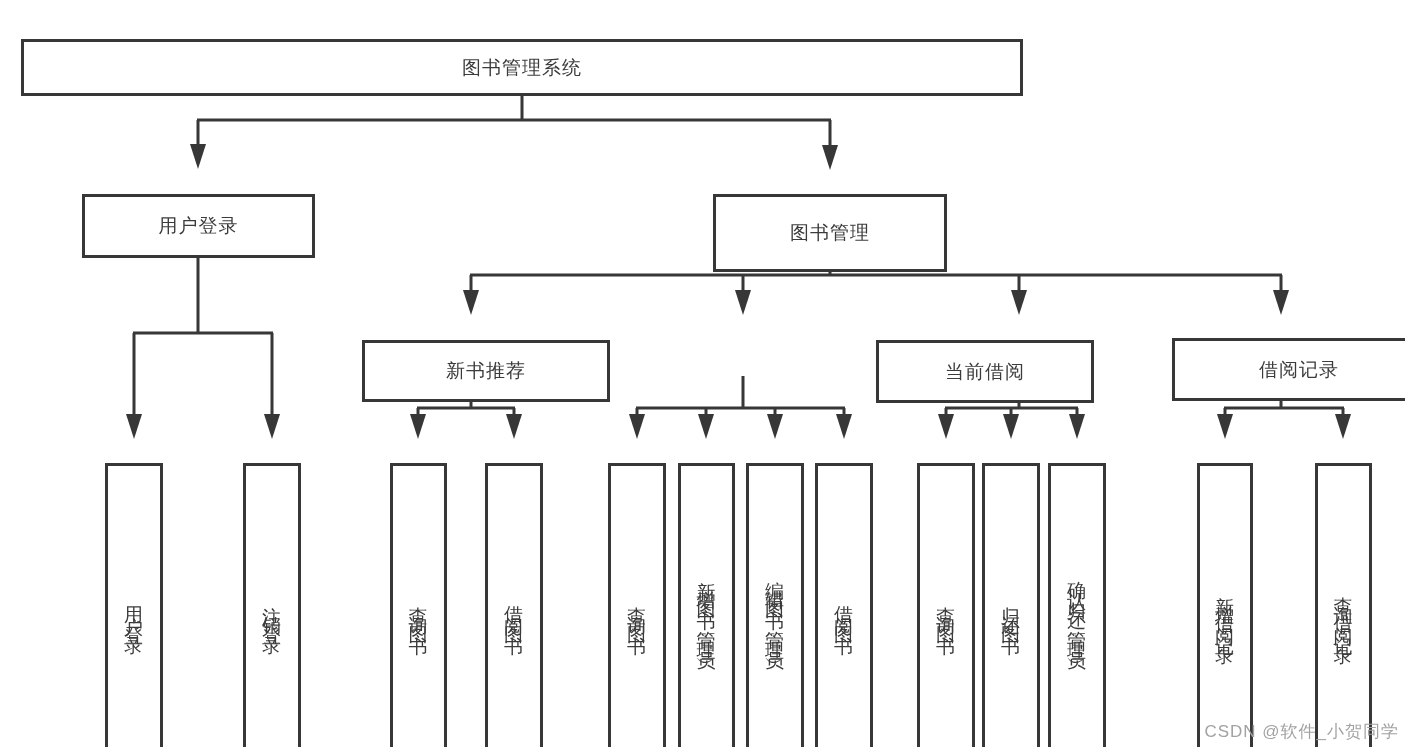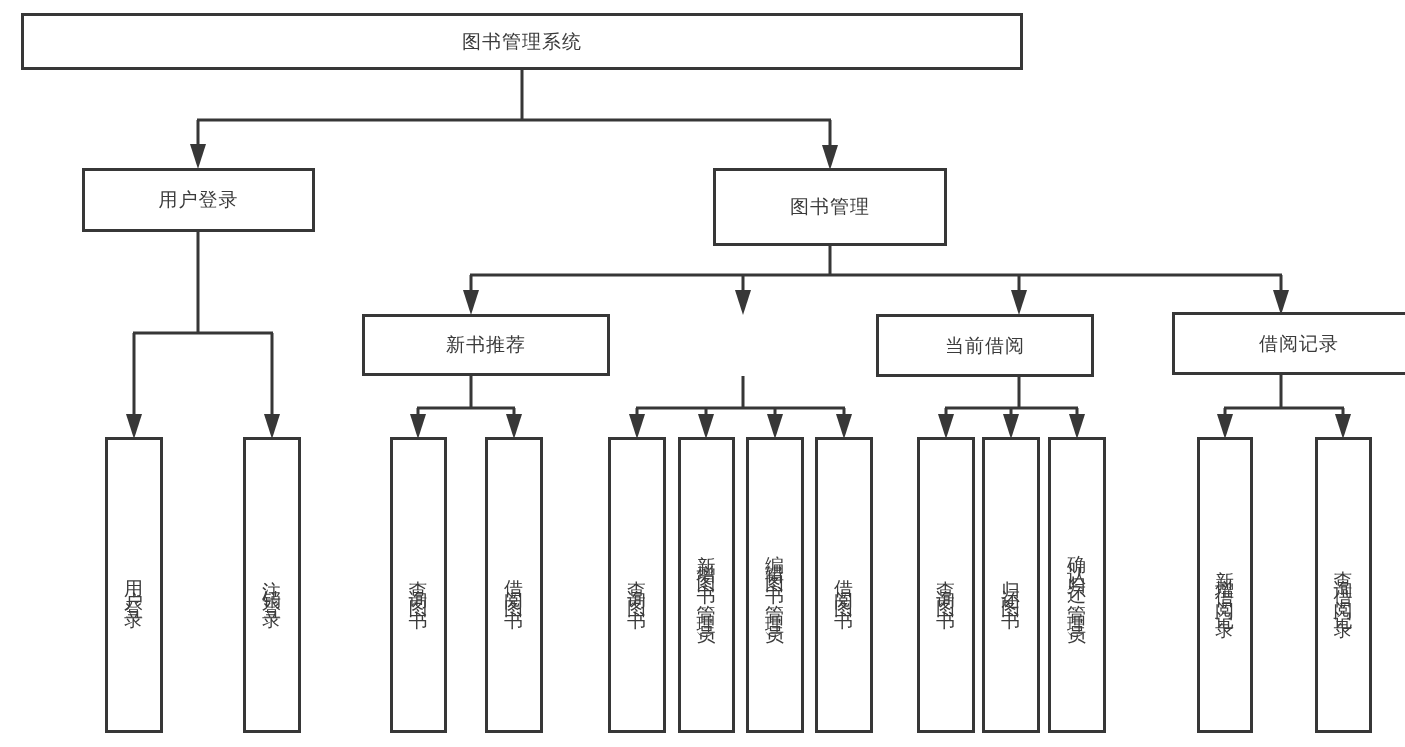--- a/index.html
+++ b/index.html
@@ -16,20 +16,21 @@
     box-sizing:border-box;
     border:3px solid #373737;
     background:#ffffff;
     color:#3b3b3b;
     display:flex;
     align-items:center;
     justify-content:center;
     font-size:19px;
     letter-spacing:1px;
     z-index:2;
+    margin-top:26px;
   }
   .node.leaf{
     writing-mode:vertical-rl;
     text-orientation:mixed;
     letter-spacing:10px;
     font-size:19px;
     line-height:1;
   }
   .watermark{
     position:absolute;
@@ -123,13 +124,14 @@
   <div class="node leaf" style="left:746px;top:437px;width:58px;height:296px">编辑图书（管理员）</div>
   <div class="node leaf" style="left:815px;top:437px;width:58px;height:296px">借阅图书</div>
 
   <div class="node leaf" style="left:917px;top:437px;width:58px;height:296px">查询图书</div>
   <div class="node leaf" style="left:982px;top:437px;width:58px;height:296px">归还图书</div>
   <div class="node leaf" style="left:1048px;top:437px;width:58px;height:296px">确认归还（管理员）</div>
 
   <div class="node leaf" style="left:1197px;top:437px;width:56px;height:296px">新增借阅记录</div>
   <div class="node leaf" style="left:1315px;top:437px;width:57px;height:296px">查询借阅记录</div>
 
+  <div class="watermark">CSDN @软件_小贺同学</div>
 </div>
 
 </body></html>

